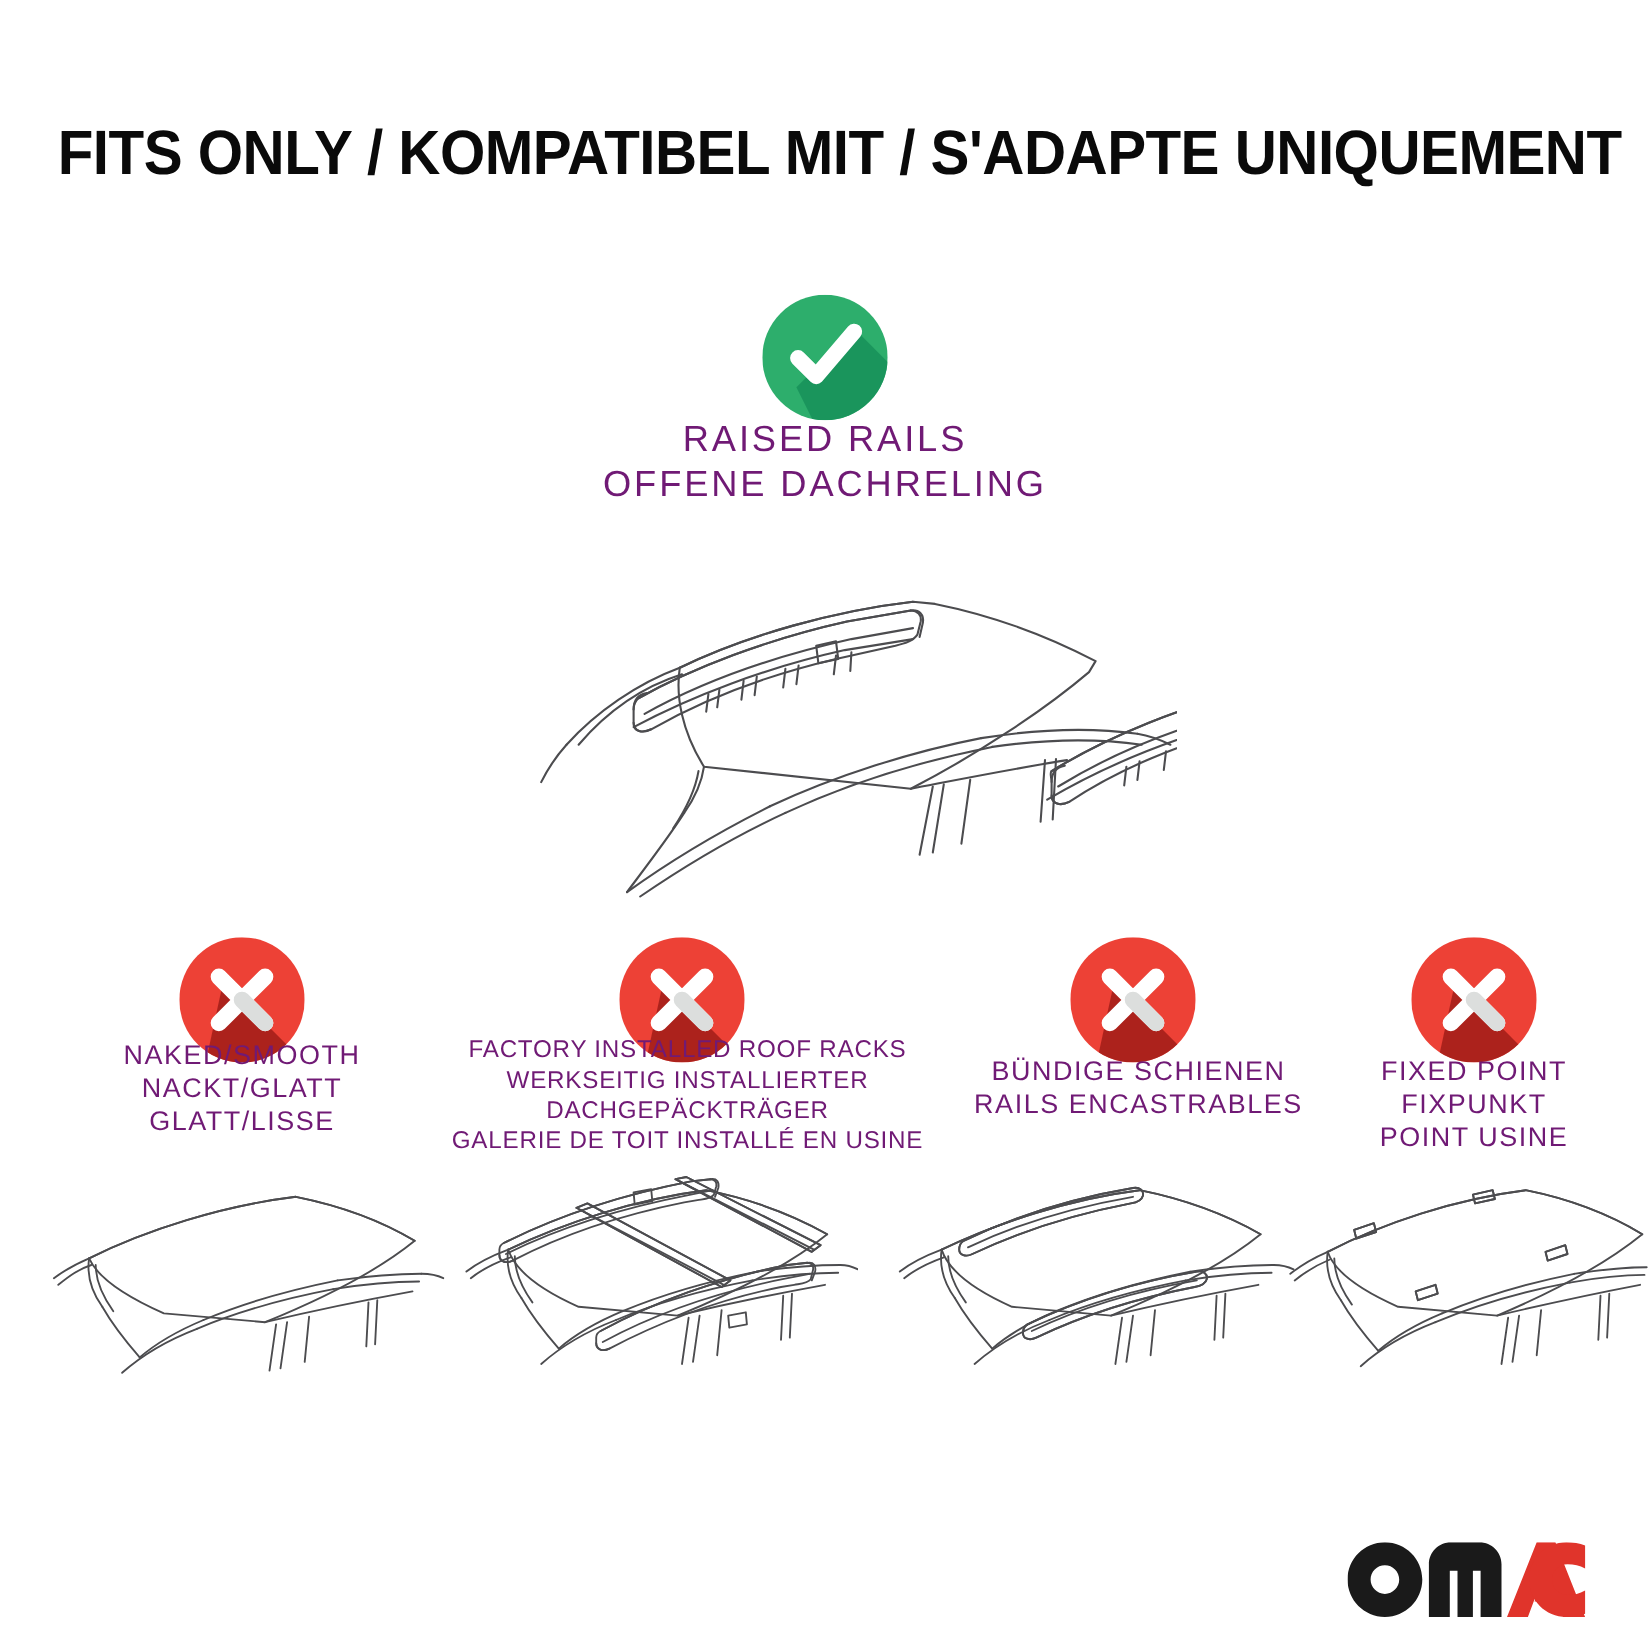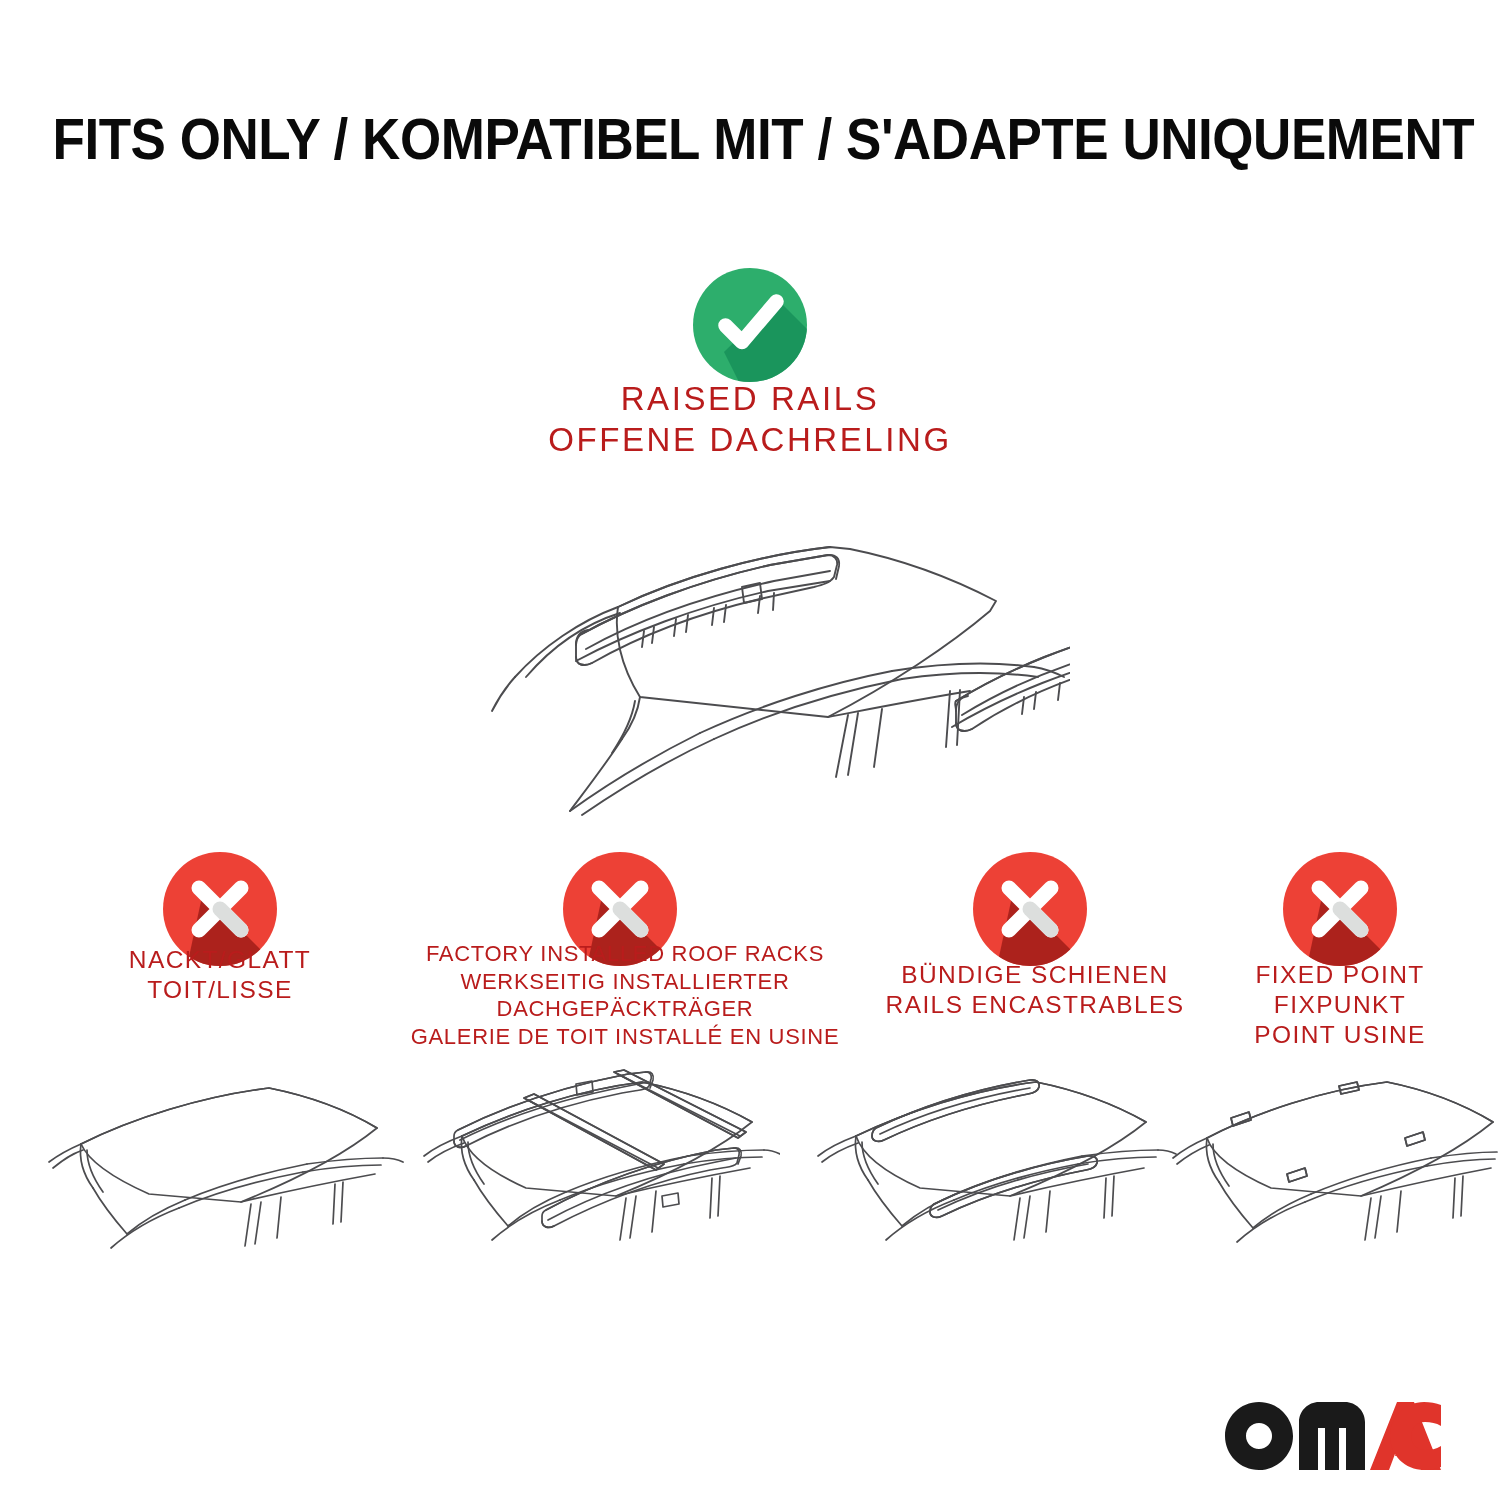--- a/index.html
+++ b/index.html
@@ -40,21 +40,21 @@
     display: block;
   }
   .status-icon svg { display: block; }
 
   
   .label-block {
     position: absolute;
     text-align: center;
     font-family: "Liberation Sans", sans-serif;
     font-weight: 400;
-    color: #b91c1c;
+    color: #701a75;
     white-space: nowrap;
   }
   .label-block .line { display: block; }
 
   #ok-label {
     font-size: 33px;
     letter-spacing: 2.6px;
     line-height: 41px;
   }
   .no-label {
@@ -219,22 +219,23 @@
       <circle cx="57" cy="57" r="57" fill="#ED4136"></circle>
       <g clip-path="url(#noClip1)">
         <path d="M40 40 L114 114 L114 114 L24 114 Z" fill="#9E1C17" opacity="0.82"></path>
       </g>
       <path d="M36 36 L78 78 M78 36 L36 78" fill="none" stroke="#FFFFFF" stroke-width="15" stroke-linecap="round" stroke-linejoin="round"></path>
       <path d="M57 57 L78 78" fill="none" stroke="#DCDEDD" stroke-width="15" stroke-linecap="round" stroke-linejoin="round"></path>
     </svg>
   </span>
 
   <div class="label-block no-label" style="left:20px; top:945px; width:400px;">
+    <span class="line">NAKED/SMOOTH</span>
     <span class="line">NACKT/GLATT</span>
-    <span class="line">TOIT/LISSE</span>
+    <span class="line">GLATT/LISSE</span>
   </div>
 
   <span class="roof-illu" style="left:45px; top:1062px;">
     <svg width="360" height="230" viewBox="0 0 360 230" aria-hidden="true">
       <g stroke-width="1.7">
         <path class="roof-fill" d="M36 82 C 88 56 158 34 224 26 C 264 34 302 48 332 66
                  C 300 92 250 118 196 140 L 104 132 C 68 116 44 100 36 82 Z"></path>
         <path d="M36 82 C 88 56 158 34 224 26 C 264 34 302 48 332 66"></path>
         <path d="M36 82 C 22 88 12 94 4 100"></path>
         <path d="M8 106 C 18 98 26 92 38 88"></path>

